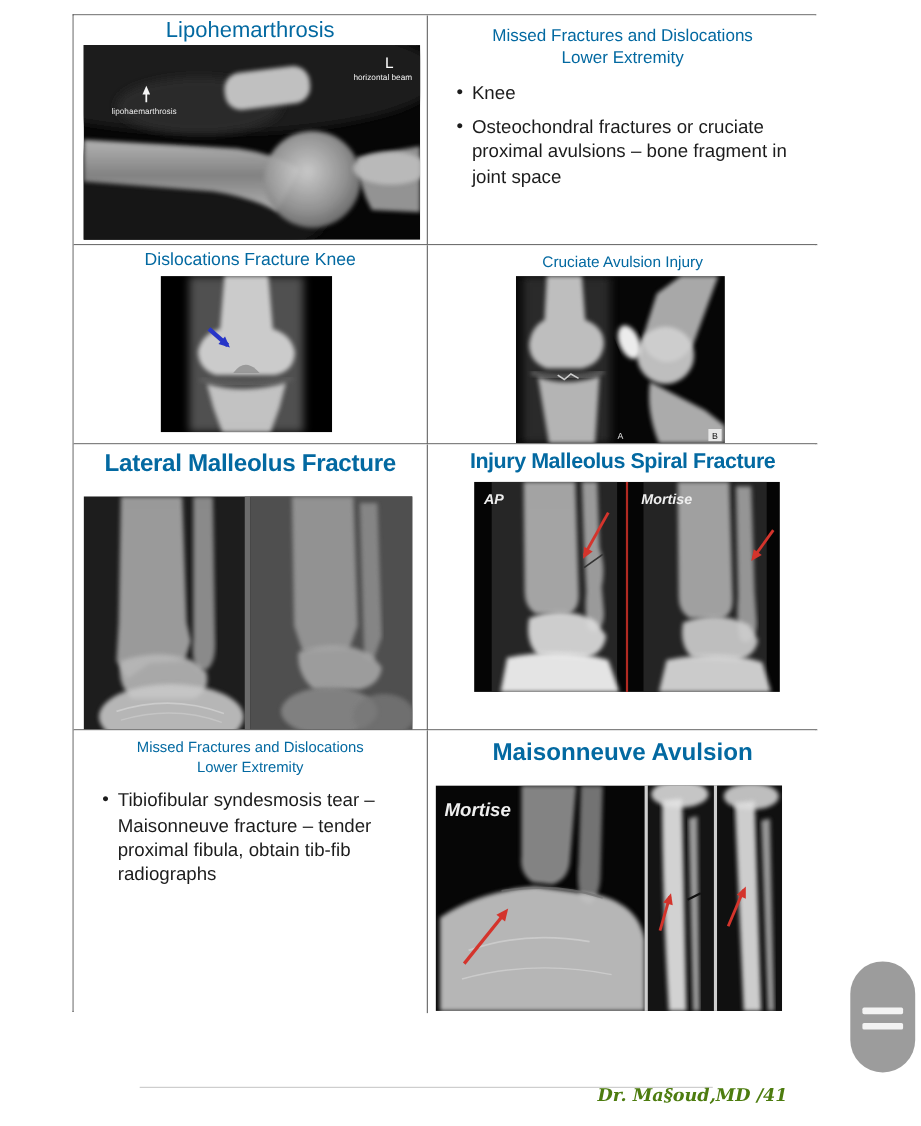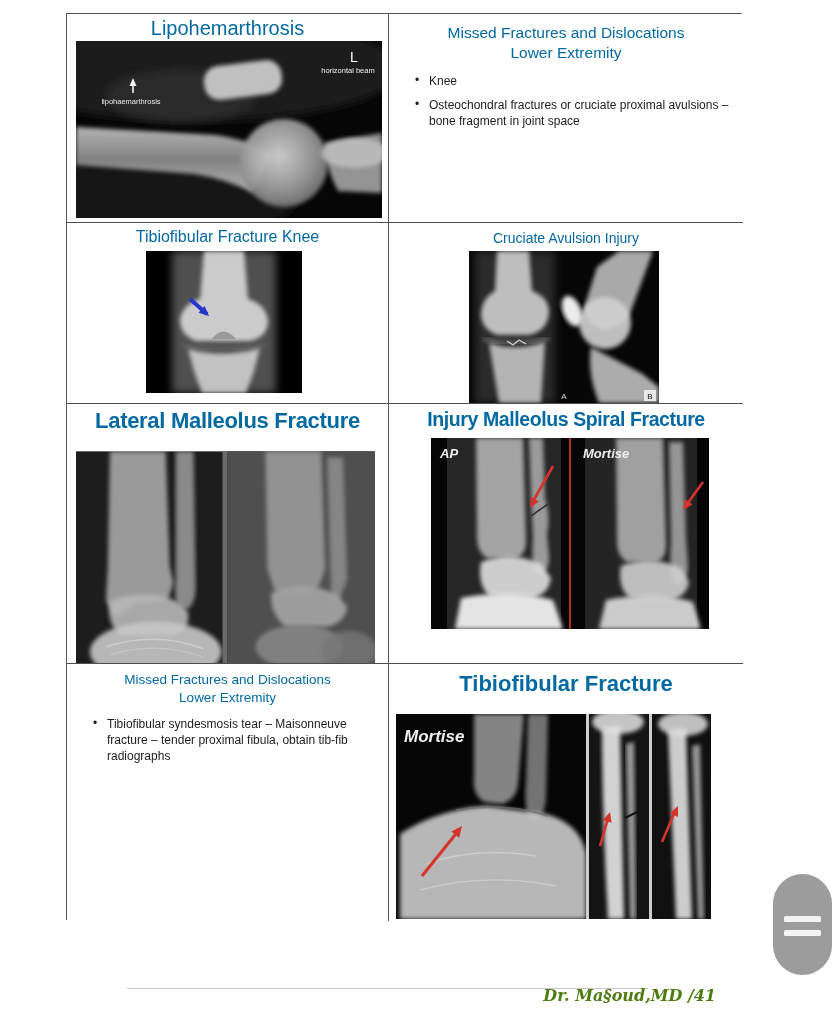--- a/index.html
+++ b/index.html
@@ -15,21 +15,21 @@
   .cell:nth-child(n+7){border-bottom:none;}
   .title{margin:0;text-align:center;color:#0369a1;line-height:1.15;}
   .title-1{font-size:20px;font-weight:500;padding-top:3px;}
   .title-2{font-size:15.5px;font-weight:400;padding-top:9px;line-height:1.3;}
   .title-3{font-size:16px;font-weight:500;padding-top:5px;}
   .title-4{font-size:14px;font-weight:400;padding-top:7px;}
   .title-5{font-size:22px;font-weight:600;padding-top:4px;letter-spacing:-.3px;}
   .title-6{font-size:19.5px;font-weight:600;padding-top:4px;letter-spacing:-.4px;}
   .title-7{font-size:13.5px;font-weight:400;padding-top:7px;line-height:1.3;}
   .title-8{font-size:22px;font-weight:600;padding-top:7px;}
-  .bullets{margin:11px 14px 0 0;padding:0 0 0 40px;list-style:none;font-size:12px;}
+  .bullets{margin:11px 14px 0 0;padding:0 0 0 40px;list-style:none;font-size:17px;}
   .bullets li{position:relative;margin-bottom:8px;line-height:1.32;max-width:305px;}
   .bullets li::before{content:"\2022";position:absolute;left:-14px;top:-1px;}
   .xray{position:absolute;display:block;}
   .xr1{left:9px;top:27px;width:306px;height:177px;}
   .xr3{left:79px;top:28px;width:156px;height:142px;}
   .xr4{left:80px;top:28px;width:190px;height:152px;}
   .xr5{left:9px;top:47px;width:299px;height:213px;}
   .xr6{left:42px;top:34px;width:278px;height:191px;}
   .xr8{left:7px;top:50px;width:315px;height:205px;}
   .xlabel{font-family:"Liberation Sans",sans-serif;}
@@ -100,21 +100,21 @@
         <div>Missed Fractures and Dislocations</div>
         <div>Lower Extremity</div>
       </h2>
       <ul class="bullets">
         <li>Knee</li>
         <li>Osteochondral fractures or cruciate proximal avulsions – bone fragment in joint space</li>
       </ul>
     </section>
 
     <section class="cell">
-      <h2 class="title title-3">Tibiofibular Fracture Knee</h2>
+      <h2 class="title title-3">Dislocations Fracture Knee</h2>
       <svg class="xray xr3" viewBox="0 0 156 142">
         <rect width="156" height="142" fill="#000"></rect>
         <rect x="26" width="104" height="142" fill="#9f9f9f" opacity=".5" filter="url(#b4)"></rect>
         <g>
           <path d="M58,0 L98,0 L102,48 Q119,53 122,69 Q122,86 104,90 L50,90 Q34,84 34,68 Q38,52 54,48 Z" fill="#d9d9d9" opacity=".9" filter="url(#b2)"></path>
           <path d="M66,88 Q77,73 90,88" fill="#8d8d8d" opacity=".8"></path>
         </g>
         <path d="M36,94 Q77,103 120,93" stroke="#5f5f5f" stroke-width="4" fill="none" filter="url(#b2)"></path>
         <g>
           <path d="M42,98 Q77,108 114,97 L108,120 L100,142 L56,142 L48,120 Z" fill="#d2d2d2" opacity=".88" filter="url(#b2)"></path>
@@ -212,21 +212,21 @@
       <h2 class="title title-7">
         <div>Missed Fractures and Dislocations</div>
         <div>Lower Extremity</div>
       </h2>
       <ul class="bullets">
         <li>Tibiofibular syndesmosis tear – Maisonneuve fracture – tender proximal fibula, obtain tib-fib radiographs</li>
       </ul>
     </section>
 
     <section class="cell">
-      <h2 class="title title-8">Tibiofibular Fracture</h2>
+      <h2 class="title title-8">Maisonneuve Avulsion</h2>
       <svg class="xray xr8" viewBox="0 0 315 205">
         <rect width="315" height="205" fill="#060606"></rect>
         <g>
           <path d="M78,0 L128,0 L122,70 Q120,86 106,90 L88,88 Q76,80 78,64 Z" fill="#9b9b9b" opacity=".85" filter="url(#b2)"></path>
           <path d="M132,0 L152,0 L150,80 Q150,100 140,108 L132,104 Q128,88 130,70 Z" fill="#8f8f8f" opacity=".8" filter="url(#b2)"></path>
           <path d="M4,120 Q40,96 90,92 L150,100 Q185,110 190,140 L190,205 L4,205 Z" fill="#c6c6c6" opacity=".92" filter="url(#b2)"></path>
           <path d="M60,96 Q110,88 152,102" stroke="#6f6f6f" stroke-width="2" fill="none" opacity=".7"></path>
           <path d="M30,150 Q80,132 140,142" stroke="#e5e5e5" stroke-width="1.5" fill="none" opacity=".45"></path>
           <path d="M24,176 Q90,158 160,172" stroke="#eaeaea" stroke-width="1.3" fill="none" opacity=".4"></path>
         </g>

